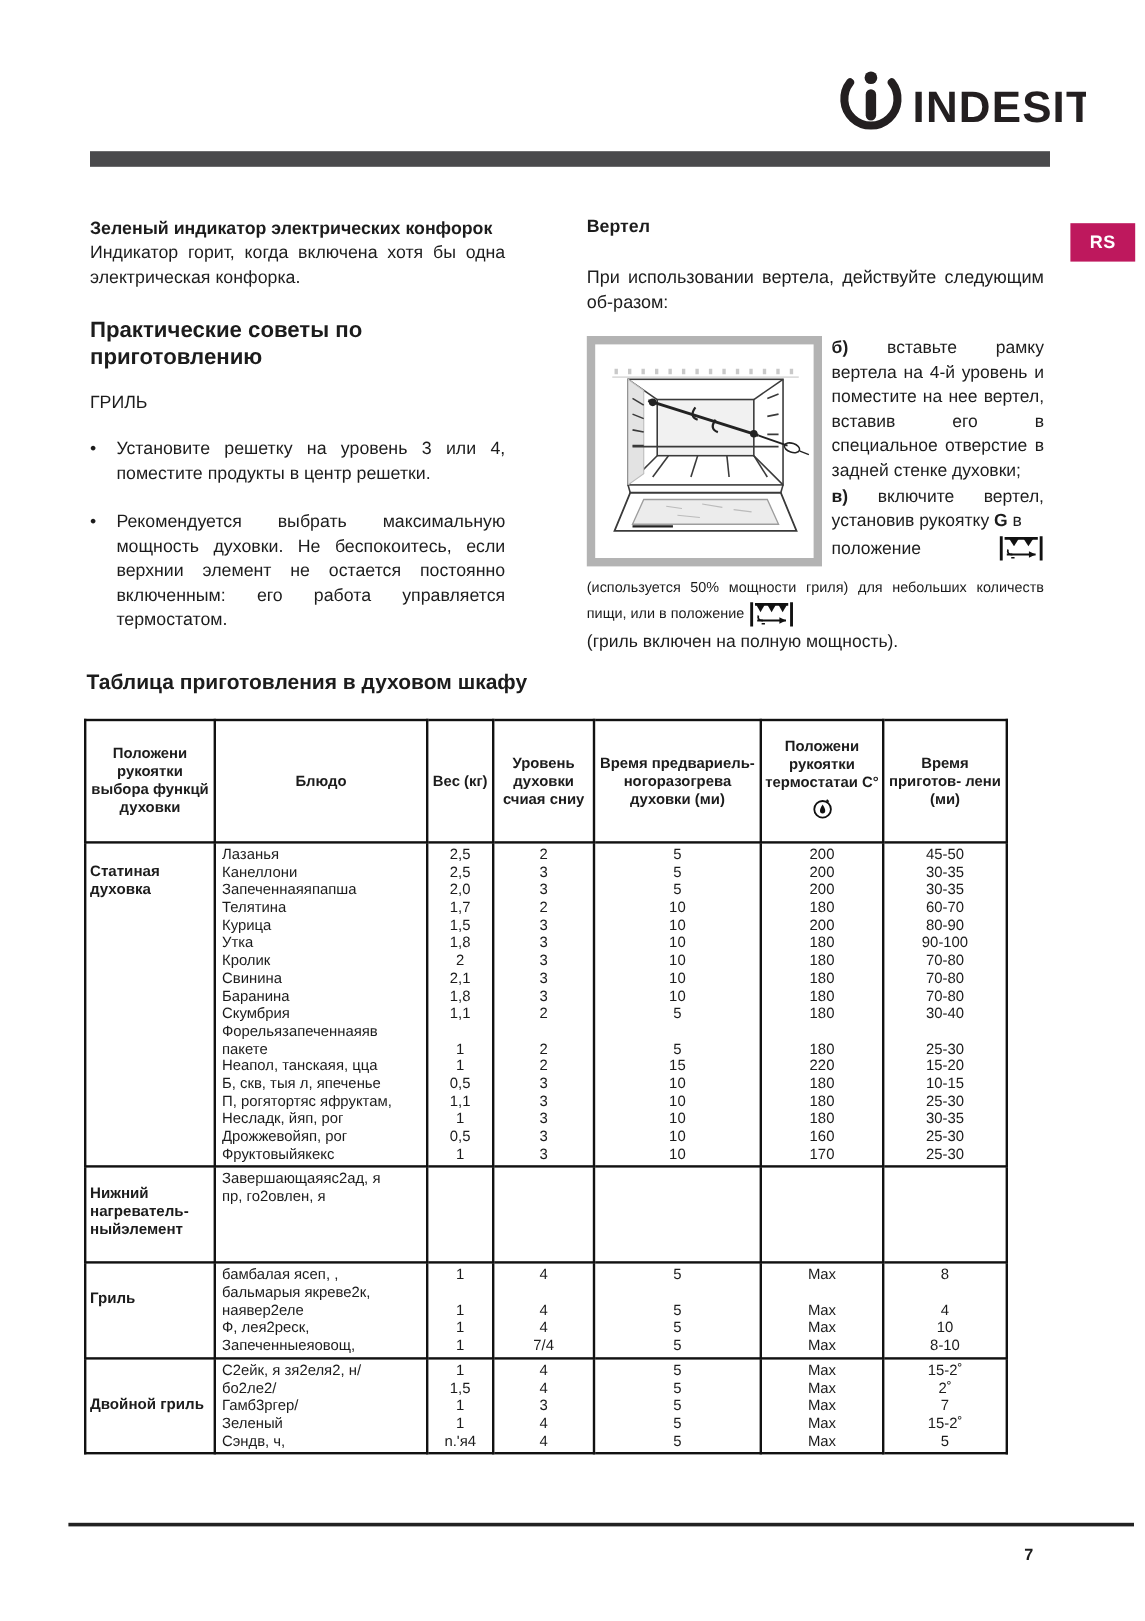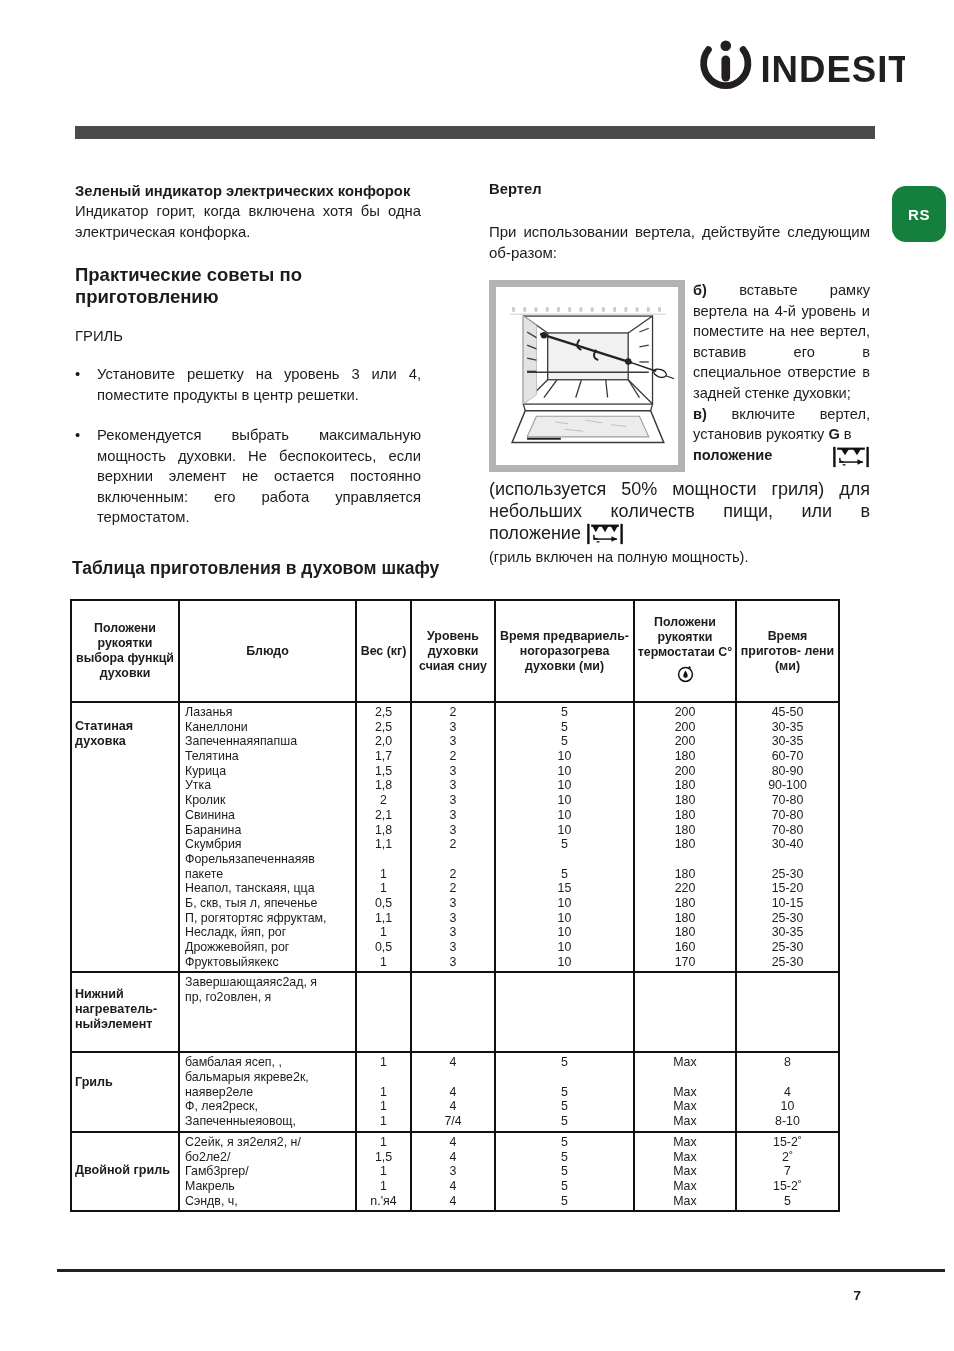--- a/index.html
+++ b/index.html
@@ -2,44 +2,44 @@
 <html><head>
 <meta charset="utf-8">
 <style>
   html,body{margin:0;padding:0;}
   body{
     width:954px;height:1351px;position:relative;background:#fff;
     font-family:"Liberation Sans","DejaVu Sans",sans-serif;color:#1c1c1c;
     -webkit-font-smoothing:antialiased;
   }
   
-  .logo{position:absolute;top:38px;right:49px;}
+  .logo{position:absolute;top:57px;right:49px;}
   .rule-bar{position:absolute;top:126px;left:75px;width:800px;height:13px;background:#4a4a4c;}
-  .rs-badge{position:absolute;top:186px;right:8px;width:54px;height:56px;background:#15803d;
-    color:#fff;font-weight:bold;font-size:15px;display:flex;align-items:center;justify-content:center;letter-spacing:.5px;border-radius:14px;}
+  .rs-badge{position:absolute;top:186px;right:8px;width:54px;height:32px;background:#be185d;
+    color:#fff;font-weight:bold;font-size:15px;display:flex;align-items:center;justify-content:center;letter-spacing:.5px;}
   
   .columns{position:absolute;top:181px;left:75px;width:795px;display:flex;gap:68px;}
   .col-left{width:362px;}
   .col-right{width:381px;}
   .mini-head{font-weight:bold;font-size:14.8px;line-height:20px;margin:0;}
   .body-text{font-size:14.8px;line-height:20.5px;margin:0;text-align:justify;}
   .col-left h2{font-size:18.5px;line-height:21.5px;margin:22px 0 3px 0;}
   .plain-label{font-size:14.8px;margin:21px 0 0 0;}
   .bullet{display:flex;margin-top:20px;font-size:14.8px;line-height:20.5px;}
   .bullet .dot{width:22px;flex:0 0 22px;}
   .bullet .btxt{flex:1;text-align:justify;}
   .col-right h3{font-size:14.8px;margin:0 0 25px 0;}
   .intro{font-size:15px;line-height:20.5px;margin:0 0 17px 0;text-align:justify;}
   .figure-row{display:flex;gap:8px;}
   .oven-figure{width:196px;height:192px;border:7px solid #b3b3b3;box-sizing:border-box;background:#fff;
     display:flex;align-items:center;justify-content:center;flex:0 0 auto;}
   .steps{width:177px;font-size:14.6px;line-height:20.6px;}
   .steps p{margin:0;text-align:justify;}
-  .position-line{display:flex;justify-content:space-between;align-items:flex-start;margin-top:4px;font-weight:bold;}
-  .tail{font-size:18px;line-height:22px;margin:6px 0 0 0;text-align:justify;}
+  .position-line{display:flex;justify-content:space-between;align-items:flex-end;margin-top:4px;}
+  .tail{font-size:12px;line-height:22px;margin:6px 0 0 0;text-align:justify;}
   .tail2{font-size:14.6px;line-height:22px;margin:0;}
   .gicon{display:inline-flex;vertical-align:middle;}
   
   .table-block{position:absolute;top:558px;left:70px;width:770px;}
   .table-title{font-size:17.5px;font-weight:bold;margin:0 0 20px 2px;}
   table.cook{border-collapse:collapse;table-layout:fixed;width:768px;}
   table.cook th,table.cook td{border:2px solid #111;box-sizing:border-box;padding:2px 3px;}
   table.cook th{font-size:12.4px;font-weight:bold;text-align:center;vertical-align:middle;height:102px;line-height:15px;padding:4px 2px;}
   .th-icon{display:block;margin-top:4px;}
   td.col-label{font-weight:bold;font-size:12.6px;text-align:left;vertical-align:top;line-height:15px;}
@@ -397,21 +397,21 @@
             <div class="cell-line">10</div>
             <div class="cell-line">8-10</div>
           </td>
         </tr>
         <tr class="sec sec-3">
           <td class="col-label">Двойной гриль</td>
           <td class="col-dish">
             <div class="cell-line">С2ейк, я зя2еля2, н/</div>
             <div class="cell-line">бо2ле2/</div>
             <div class="cell-line">Гамб3ргер/</div>
-            <div class="cell-line">Макрель</div>
+            <div class="cell-line">Зеленый</div>
             <div class="cell-line">Сэндв, ч,</div>
           </td>
           <td class="col-num">
             <div class="cell-line">1</div>
             <div class="cell-line">1,5</div>
             <div class="cell-line">1</div>
             <div class="cell-line">1</div>
             <div class="cell-line">n.'я4</div>
           </td>
           <td class="col-num">

